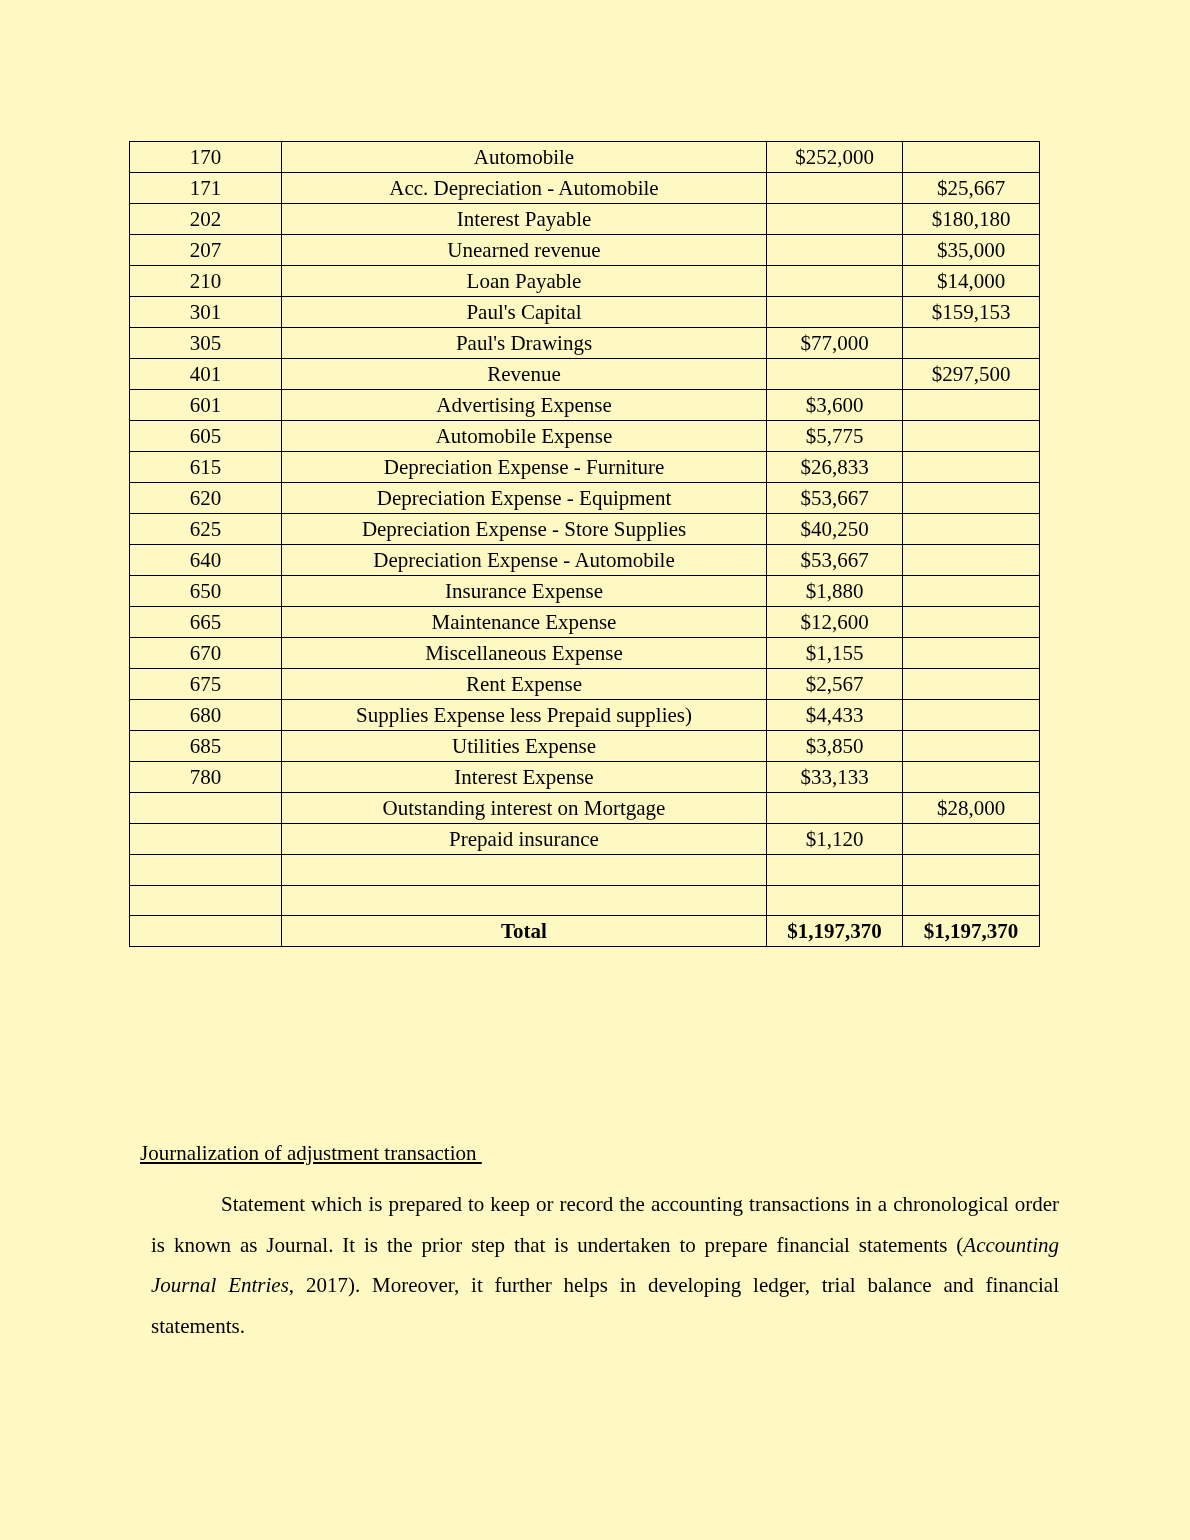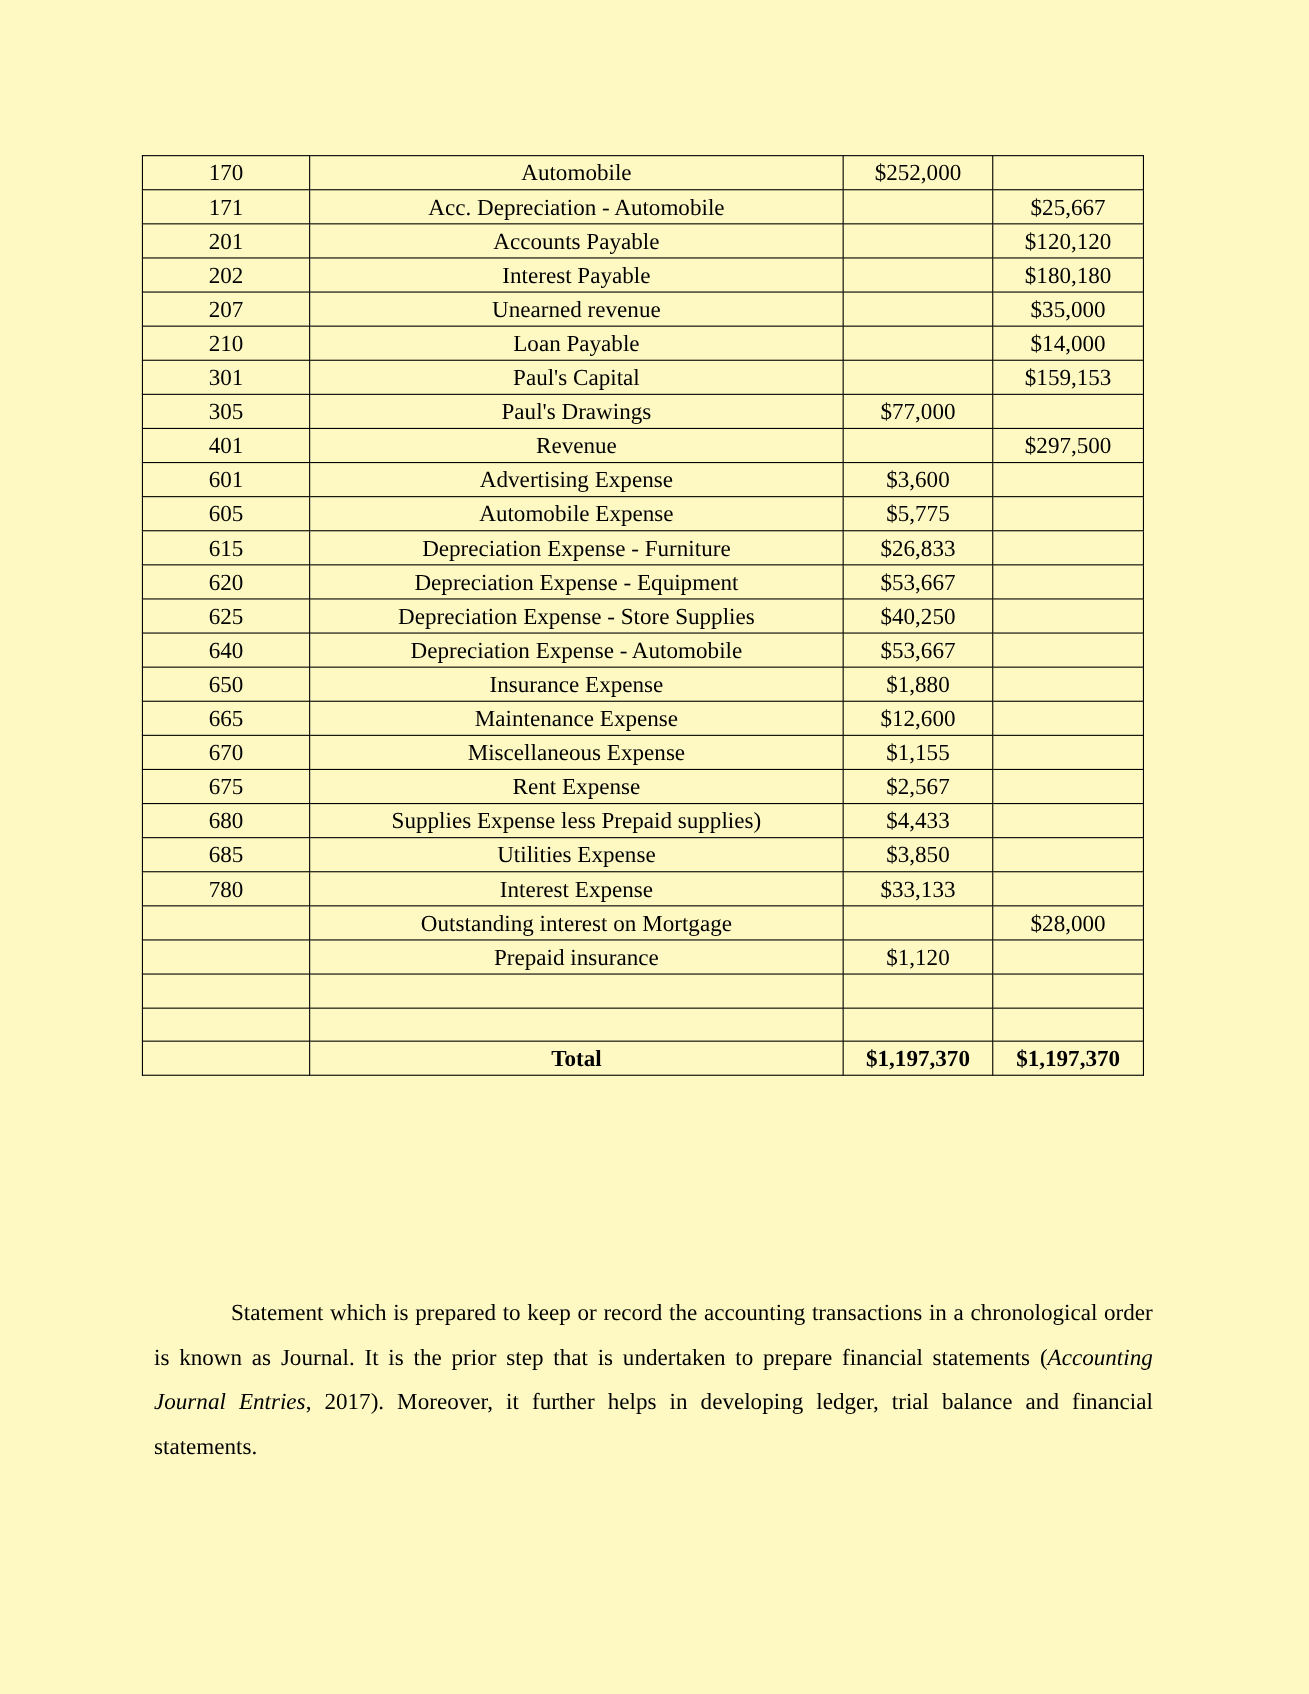--- a/index.html
+++ b/index.html
@@ -56,21 +56,21 @@
     }
     .para {
       position: absolute;
       left: 140px;
       top: 1173px;
       width: 908px;
       font-size: 21px;
       line-height: 40.5px;
       text-align: justify;
       text-indent: 70px;
-      margin: 0;
+      margin: 11px;
     }
     .para em { font-style: italic; }
   </style>
 </head>
 <body>
 
 <div class="page">
 
   <table class="tb">
     <colgroup>
@@ -87,26 +87,20 @@
           <td>$252,000</td>
           <td></td>
         </tr>
         <tr>
           <td>171</td>
           <td>Acc. Depreciation - Automobile</td>
           <td></td>
           <td>$25,667</td>
         </tr>
         <tr>
-          <td>201</td>
-          <td>Accounts Payable</td>
-          <td></td>
-          <td>$120,120</td>
-        </tr>
-        <tr>
           <td>202</td>
           <td>Interest Payable</td>
           <td></td>
           <td>$180,180</td>
         </tr>
         <tr>
           <td>207</td>
           <td>Unearned revenue</td>
           <td></td>
           <td>$35,000</td>
@@ -239,16 +233,17 @@
         </tr>
         <tr class="total">
         <td></td>
         <td>Total</td>
         <td>$1,197,370</td>
         <td>$1,197,370</td>
       </tr>
     </tbody>
   </table>
 
+  <div class="heading">Journalization of adjustment transaction </div>
 
   <p class="para"><span>Statement which is prepared to keep or record the accounting transactions in a chronological order is known as Journal. It is the prior step that is undertaken to prepare financial statements (</span><em>Accounting Journal Entries</em><span>, 2017). Moreover, it further helps in developing ledger, trial balance and financial statements.</span></p>
 
 </div>
 
 </body></html>

